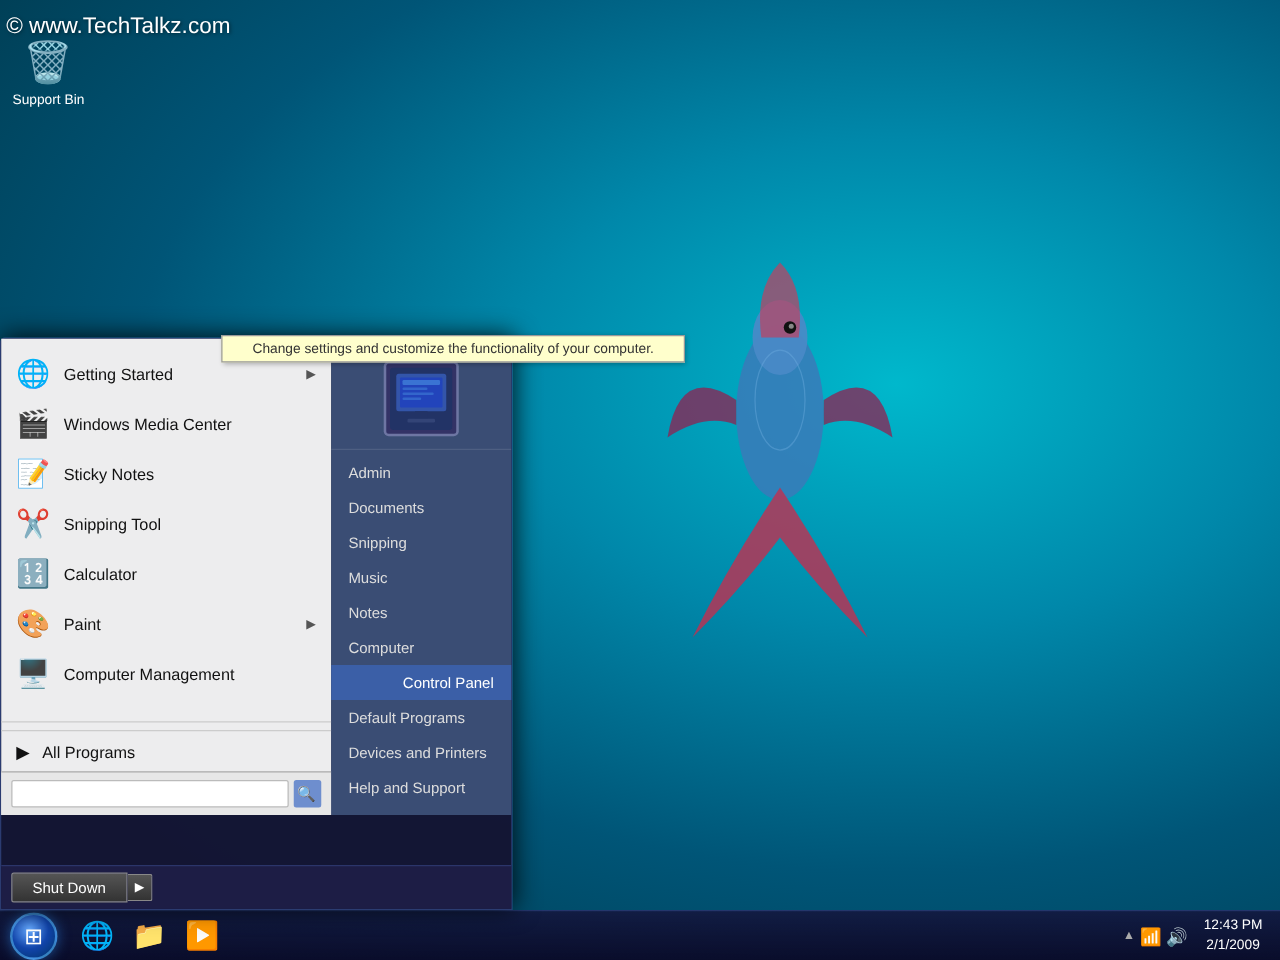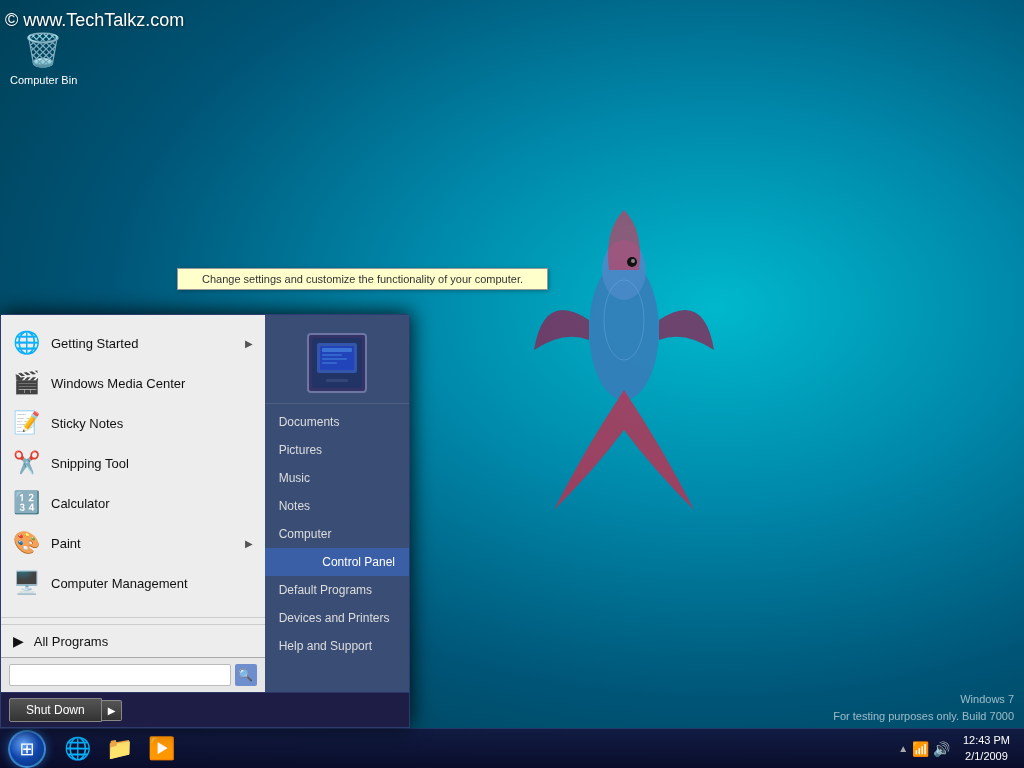--- a/index.html
+++ b/index.html
@@ -312,20 +312,21 @@
       margin-left: 32px;
     }
 
     
     .shutdown-bar {
       display: flex;
       align-items: center;
       background: rgba(30,30,70,0.97);
       padding: 5px 8px;
       border-top: 1px solid rgba(100,150,255,0.2);
+      margin-top: 40px;
     }
 
     .shutdown-btn {
       background: linear-gradient(to bottom, #555, #333);
       border: 1px solid #888;
       color: white;
       padding: 4px 16px;
       font-size: 12px;
       cursor: pointer;
       border-radius: 2px 0 0 2px;
@@ -366,21 +367,21 @@
   </style>
 </head>
 <body>
 
 <div class="desktop">
 
   <div class="watermark">© www.TechTalkz.com</div>
 
   <div class="recycle-bin" style="top:30px; left:10px;">
     <div class="icon">🗑️</div>
-    <div>Computer Bin</div>
+    <div>Support Bin</div>
   </div>
 
   <div class="fish-area">
     <svg width="200" height="350" viewBox="0 0 200 350">
 
       <ellipse cx="100" cy="160" rx="35" ry="70" fill="#3a7ab8" opacity="0.85"></ellipse>
 
       <ellipse cx="100" cy="100" rx="22" ry="30" fill="#4a8ac8" opacity="0.9"></ellipse>
 
       <path d="M100 220 Q60 280 30 340 Q70 300 100 260 Q130 300 170 340 Q140 280 100 220" fill="#c03050" opacity="0.8"></path>
@@ -390,24 +391,20 @@
 
       <path d="M85 100 Q80 60 100 40 Q120 60 115 100" fill="#c04060" opacity="0.7"></path>
 
       <circle cx="108" cy="92" r="5" fill="#111"></circle>
       <circle cx="109" cy="91" r="2" fill="white" opacity="0.5"></circle>
 
       <ellipse cx="100" cy="150" rx="20" ry="40" fill="none" stroke="#70b0e0" stroke-width="1" opacity="0.4"></ellipse>
     </svg>
   </div>
 
-  <div class="win7-info">
-    <div>Windows 7</div>
-    <div>For testing purposes only. Build 7000</div>
-  </div>
 
   <div class="start-menu">
     <div class="start-menu-body">
 
       <div class="start-left">
         <div class="start-menu-items" id="menu-items-container">
         <div class="menu-item">
     <span class="item-icon">🌐</span>
     <span class="item-label">Getting Started</span>
     <span class="arrow">▶</span>
@@ -466,22 +463,23 @@
               <rect x="10" y="10" width="30" height="4" fill="#4488dd" rx="1" opacity="0.7"></rect>
               <rect x="10" y="16" width="20" height="2" fill="#4488dd" rx="1" opacity="0.5"></rect>
               <rect x="10" y="20" width="25" height="2" fill="#4488dd" rx="1" opacity="0.5"></rect>
               <rect x="10" y="24" width="15" height="2" fill="#4488dd" rx="1" opacity="0.5"></rect>
               <rect x="20" y="35" width="10" height="6" fill="#223366"></rect>
               <rect x="14" y="41" width="22" height="3" fill="#334477" rx="1"></rect>
             </svg>
           </div>
         </div>
         <div id="right-menu-container">
+        <div class="right-menu-item">Admin</div>
             <div class="right-menu-item">Documents</div>
-            <div class="right-menu-item">Pictures</div>
+            <div class="right-menu-item">Snipping</div>
             <div class="right-menu-item">Music</div>
             <div class="right-menu-item">Notes</div>
             <div class="right-menu-item">Computer</div>
             <div class="right-menu-item active">Control Panel</div>
             <div class="right-menu-item">Default Programs</div>
             <div class="right-menu-item">Devices and Printers</div>
             <div class="right-menu-item">Help and Support</div>
           </div>
       </div>
     </div>

